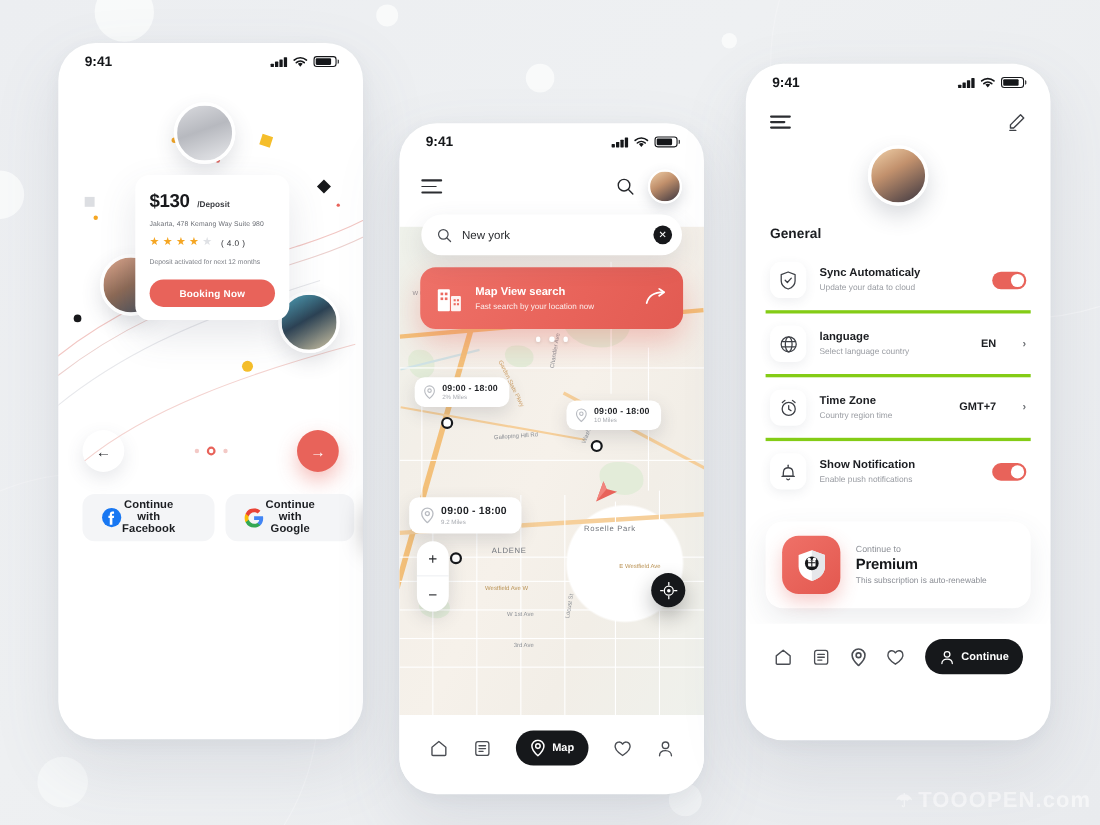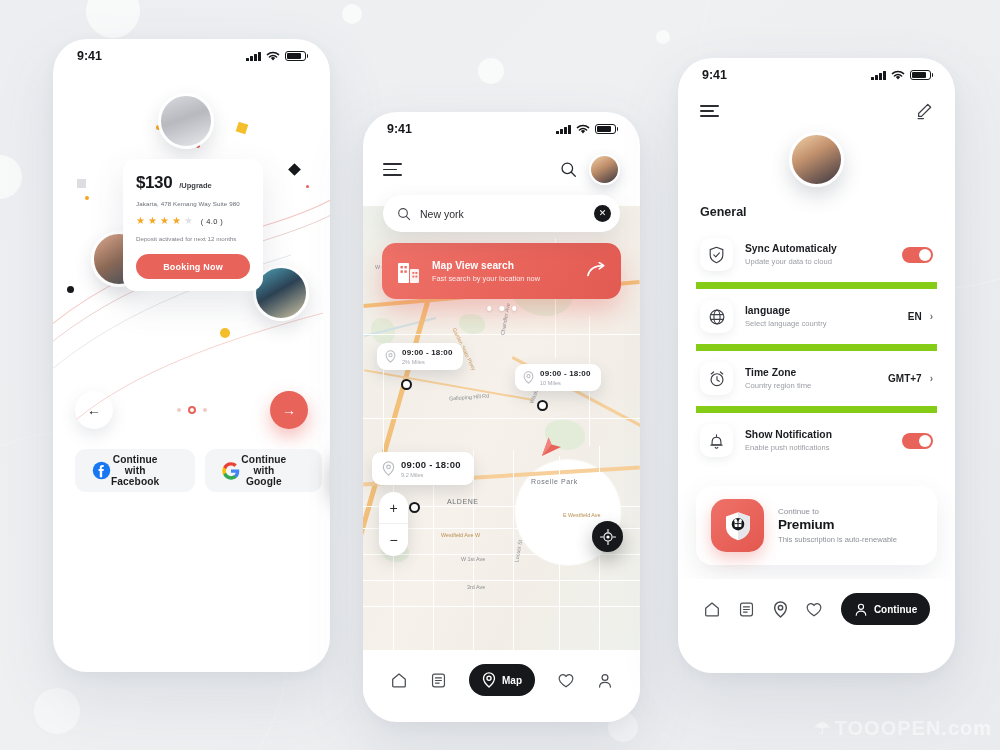--- a/index.html
+++ b/index.html
@@ -224,34 +224,34 @@
   .avatar-lg {
     width: 55px; height: 55px; border-radius: 50%; margin: 12px auto 0;
     border: 3px solid #fff;
     background: linear-gradient(150deg,#f1d2aa 0%,#c2916d 40%,#3a3540 100%);
     box-shadow: 0 9px 20px rgba(60,70,90,.2);
   }
   .section-title { padding: 18px 22px 0; font-size: 12.5px; font-weight: 700; color: #1b1d21; }
   .set-list { padding: 8px 18px 0; }
   .set-row {
     display: flex; align-items: center; gap: 12px; padding: 11px 4px;
-    border-bottom: 7px solid #84cc16; cursor: pointer;
+    border-bottom: 3px solid #84cc16; cursor: pointer;
   }
   .set-row:last-child { border-bottom: none; }
   .set-ico {
     width: 33px; height: 33px; border-radius: 10px; background: #fff; flex: none;
     box-shadow: 0 3px 10px rgba(70,80,100,.09);
     display: flex; align-items: center; justify-content: center; color: #3e4147;
   }
   .set-txt { flex: 1; }
   .set-name { font-size: 10.3px; font-weight: 700; color: #1b1d21; }
   .set-desc { font-size: 7.6px; color: #9a9da3; margin-top: 2.5px; }
   .toggle { width: 31px; height: 16px; border-radius: 9px; background: #E8635A; position: relative; cursor: pointer; flex: none; }
   .toggle i { position: absolute; right: 2px; top: 2px; width: 12px; height: 12px; border-radius: 50%; background: #fff; display: block; }
-  .set-val { display: flex; align-items: center; gap: 8px; font-size: 10px; font-weight: 700; color: #1b1d21; margin-left: 25px; }
+  .set-val { display: flex; align-items: center; gap: 24px; font-size: 10px; font-weight: 700; color: #1b1d21; margin-left: 25px; }
   .chev { color: #6d7075; font-size: 10px; }
 
   .premium-card {
     margin: 18px 18px 0; background: #fff; border-radius: 16px;
     box-shadow: 0 10px 26px rgba(70,80,100,.10);
     padding: 13px 15px; display: flex; align-items: center; gap: 14px; cursor: pointer;
   }
   .prem-badge {
     width: 53px; height: 53px; border-radius: 15px; flex: none;
     background: linear-gradient(140deg,#ef7168 0%,#e3584f 100%);
@@ -328,21 +328,21 @@
     <span class="sq" style="left:176px;top:141px;width:8px;height:8px;background:#e4e6ea;"></span>
     <span class="sq" style="left:237px;top:92px;width:9px;height:9px;background:#17181b;transform:rotate(45deg);"></span>
 
     <div class="thumb t-top"></div>
     <div class="thumb t-left"></div>
     <div class="thumb t-right"></div>
 
     <div class="offer-card">
       <div class="price-row">
         <span class="price">$130</span>
-        <span class="price-unit">/Upgrade</span>
+        <span class="price-unit">/Deposit</span>
       </div>
       <div class="addr">Jakarta, 478 Kemang Way Suite 980</div>
       <div class="rate-row">
         <span class="star">★</span>
         <span class="star">★</span>
         <span class="star">★</span>
         <span class="star">★</span>
         <span class="star off">★</span>
         <span class="rate-val">( 4.0 )</span>
       </div>

